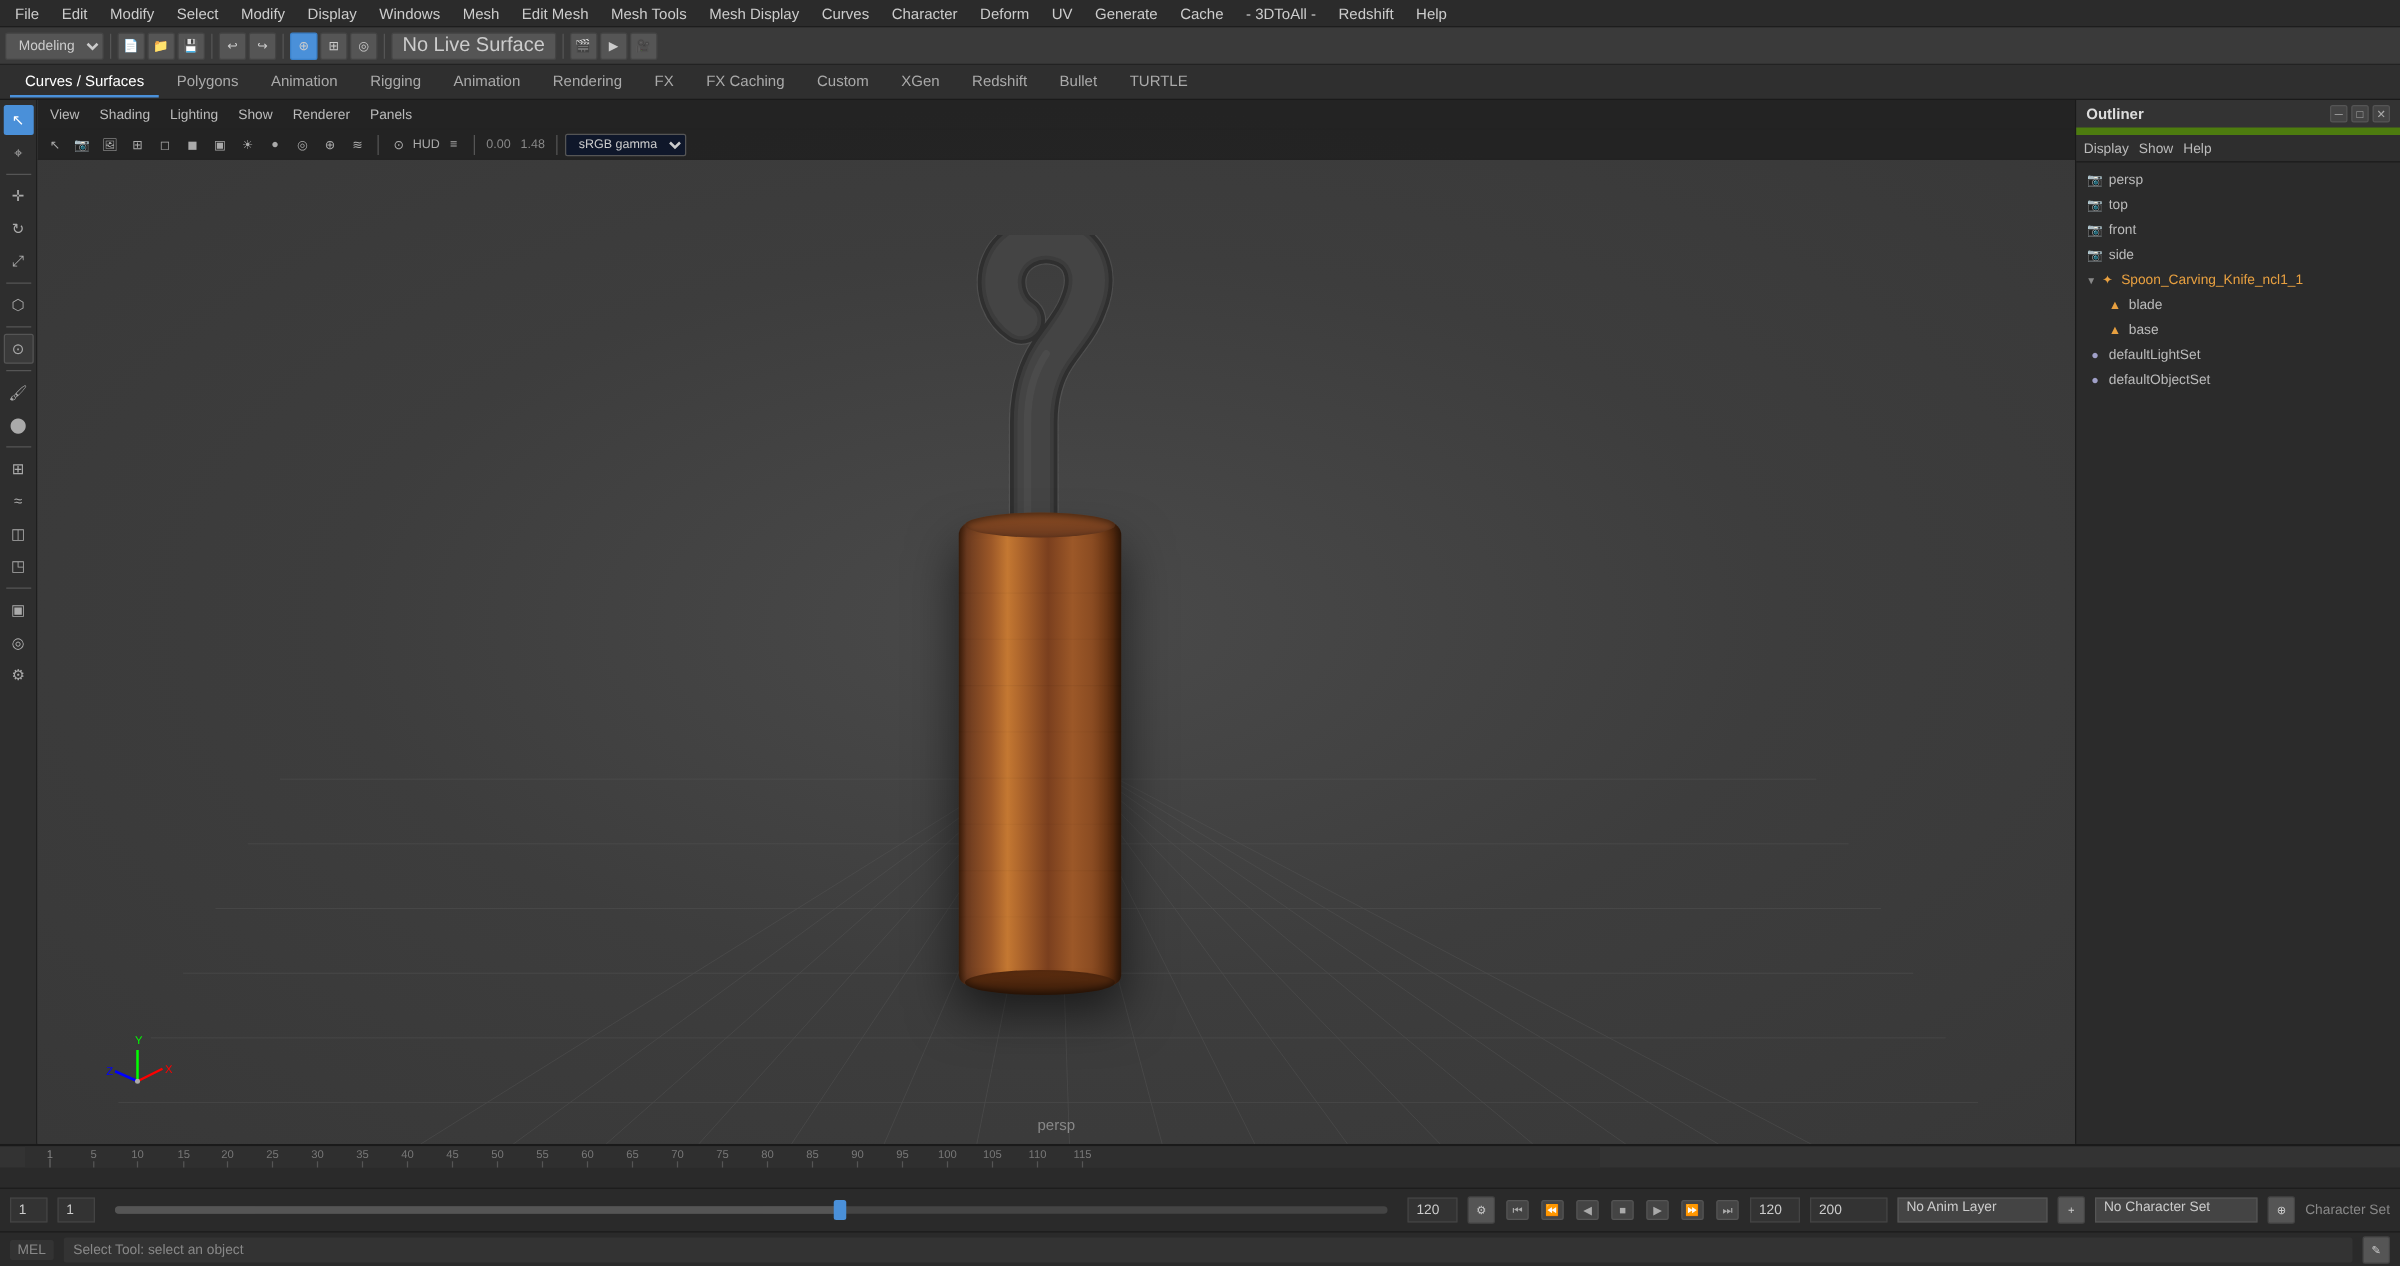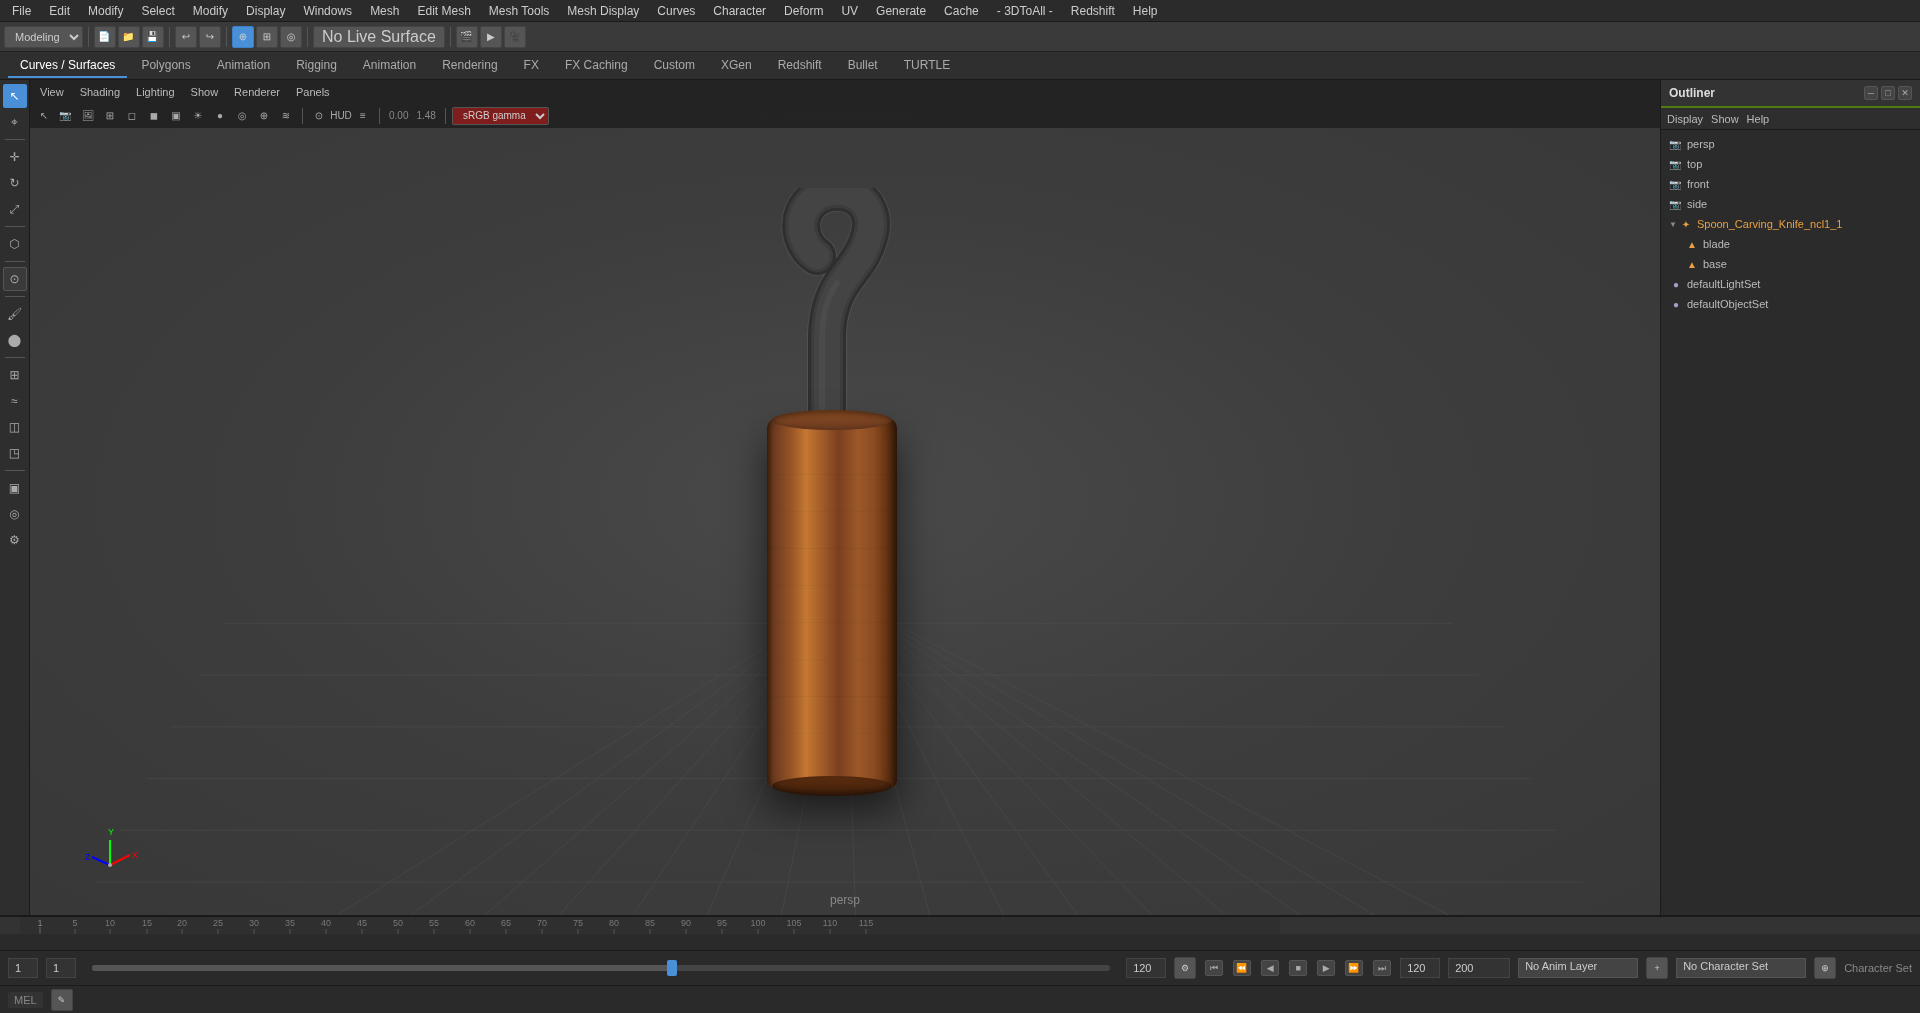--- a/index.html
+++ b/index.html
@@ -35,34 +35,34 @@
     #viewport { flex: 1; position: relative; background: #3d3d3d; overflow: hidden; }
 
     
     #viewport-topbar { display: flex; align-items: center; height: 24px; background: rgba(30,30,30,0.8); border-bottom: 1px solid #222; padding: 0 6px; gap: 8px; position: absolute; top: 0; left: 0; right: 0; z-index: 10; }
     .vp-menu { color: #bbb; font-size: 11px; cursor: pointer; padding: 0 4px; }
 
     
     #viewport-iconbar { display: flex; align-items: center; height: 24px; background: rgba(30,30,30,0.8); border-bottom: 1px solid #222; padding: 0 4px; gap: 2px; position: absolute; top: 24px; left: 0; right: 0; z-index: 10; }
     .vi-btn { width: 20px; height: 20px; display: flex; align-items: center; justify-content: center; cursor: pointer; color: #aaa; font-size: 10px; border-radius: 2px; }
     .vi-label { color: #888; font-size: 10px; margin: 0 3px; }
-    .color-space-btn { background: #7f1d1d; border: 1px solid #555; color: #ccc; font-size: 10px; padding: 1px 6px; height: 18px; cursor: pointer; border-radius: 2px; }
+    .color-space-btn { background: #0f172a; border: 1px solid #555; color: #ccc; font-size: 10px; padding: 1px 6px; height: 18px; cursor: pointer; border-radius: 2px; }
 
     
     #canvas-area { position: absolute; top: 48px; left: 0; right: 0; bottom: 0; overflow: hidden; }
 
     
     #grid-svg { position: absolute; bottom: 0; left: 0; right: 0; top: 0; }
 
     
     .vp-label { position: absolute; bottom: 8px; left: 50%; transform: translateX(-50%); color: #888; font-size: 12px; }
 
     
     #outliner { width: 260px; background: #2b2b2b; border-left: 1px solid #1a1a1a; display: flex; flex-direction: column; }
-    #outliner-titlebar { display: flex; align-items: center; justify-content: space-between; height: 28px; background: #333; border-bottom: 2px solid #4d7c0f; padding: 0 8px; }
+    #outliner-titlebar { display: flex; align-items: center; justify-content: space-between; height: 28px; background: #333; border-bottom: 6px solid #4d7c0f; padding: 0 8px; }
     #outliner-title { color: #ddd; font-size: 12px; font-weight: bold; }
     .outliner-win-btn { width: 14px; height: 14px; border-radius: 2px; border: 1px solid #555; background: #444; cursor: pointer; display: flex; align-items: center; justify-content: center; font-size: 9px; color: #aaa; }
     #outliner-menubar { display: flex; align-items: center; height: 22px; background: #2e2e2e; padding: 0 6px; gap: 8px; border-bottom: 1px solid #1a1a1a; }
     .outliner-menu { color: #bbb; font-size: 11px; cursor: pointer; }
     #outliner-content { flex: 1; overflow-y: auto; padding: 4px 0; }
     .outliner-item { display: flex; align-items: center; height: 20px; padding: 0 8px; cursor: pointer; color: #bbb; font-size: 11px; }
     .outliner-item .item-icon { width: 14px; height: 14px; margin-right: 4px; display: flex; align-items: center; justify-content: center; font-size: 10px; }
     .item-camera { color: #7cb8d4; }
     .collapse-arrow { color: #888; font-size: 8px; margin-right: 2px; }
 
@@ -459,14 +459,17 @@
   <div class="status-select" style="min-width:120px;">No Anim Layer</div>
   <div class="tb-btn" style="font-size:9px;">+</div>
 
   <div class="status-select" style="min-width:130px;">No Character Set</div>
   <div class="tb-btn" style="font-size:9px;">⊕</div>
   <div class="status-label">Character Set</div>
 </div>
 
 <div id="bottom-bar">
   <div class="bottom-label">MEL</div>
+  <div style="flex:1; background:#333; height:20px; display:flex; align-items:center; padding:0 8px; border-radius:2px;">
+    <span style="color:#888; font-size:11px;">Select Tool: select an object</span>
+  </div>
   <div class="tb-btn" style="font-size:9px;">✎</div>
 </div>
 
 </body></html>

